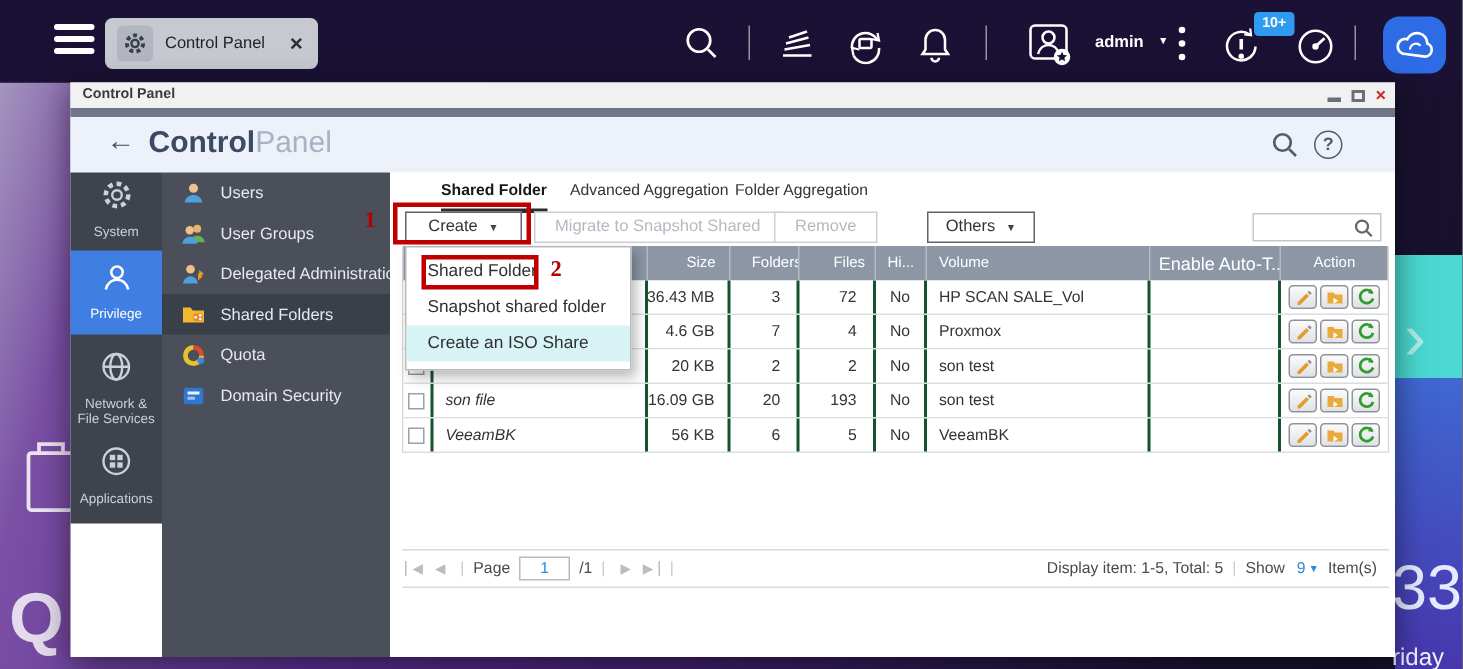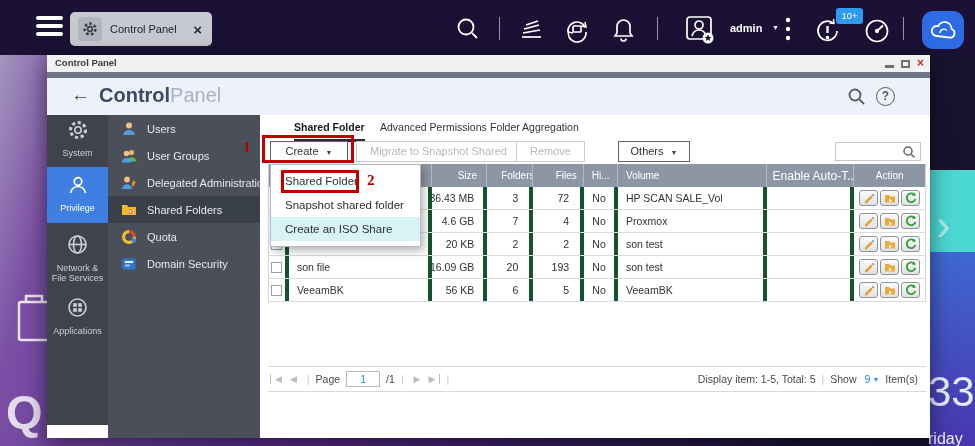--- a/index.html
+++ b/index.html
@@ -24,42 +24,42 @@
   #hamburger { left:36px; top:16px; width:27px; height:22px; cursor:pointer; }
   #hamburger div { height:4px; background:#fff; border-radius:2px; margin-bottom:4px; }
   #tb-tab { left:70px; top:12px; width:142px; height:34px; background:#c7c9d0; border-radius:5px; display:flex; align-items:center; padding:0 8px; }
   #tb-tab .gearbox { width:24px; height:24px; background:#b2b6c0; border-radius:4px; display:flex; align-items:center; justify-content:center; }
   #tb-tab .lbl { font-size:11px; color:#20242c; margin-left:8px; flex:1; }
   #tb-tab .x { font-size:15px; font-weight:bold; color:#2a2e36; padding:0 2px; cursor:pointer; }
   .tb-div { top:17px; width:1px; height:23px; background:rgba(255,255,255,.55); }
   .tb-ic { top:16px; cursor:pointer; }
   #admin-label { left:730px; top:22px; font-size:11px; font-weight:bold; color:#fff; cursor:pointer; }
   #admin-caret { left:772px; top:24px; font-size:7px; color:#fff; }
-  #task-badge { left:836px; top:8px; min-width:27px; height:16px; background:#2e9af0; border-radius:3px; color:#fff; font-size:9.5px; font-weight:normal; text-align:center; line-height:16px; padding:0 2px; }
+  #task-badge { left:836px; top:8px; min-width:27px; height:16px; background:#2e9af0; border-radius:3px; color:#fff; font-size:9.5px; font-weight:bold; text-align:center; line-height:16px; padding:0 2px; }
   #cloud-btn { left:922px; top:11px; width:42px; height:38px; background:#2d6ce5; border-radius:11px; display:flex; align-items:center; justify-content:center; cursor:pointer; }
 
   
   #win { left:47px; top:55px; width:883px; height:383px; background:#fff; box-shadow:0 5px 20px rgba(0,0,0,.5); }
   #win-titlebar { left:0; top:0; width:883px; height:17px; background:#f1f1f1; }
   #win-title { left:8px; top:2px; font-size:9.5px; font-weight:bold; color:#3a3a3a; }
   #win-ctrls { right:6px; top:1px; display:flex; gap:7px; align-items:center; height:15px; }
   #win-min { width:9px; height:3px; background:#6a6f7a; margin-top:6px; cursor:pointer; }
   #win-max { width:9px; height:8px; border:2px solid #6a6f7a; cursor:pointer; }
   #win-close { font-size:12px; font-weight:bold; color:#d02b2b; cursor:pointer; line-height:15px; }
   #win-slate { left:0; top:17px; width:883px; height:6px; background:#6f7687; }
   #win-header { left:0; top:23px; width:883px; height:37px; background:#edf1f9; }
   #back-arrow { left:24px; top:6px; font-size:19px; color:#41485a; cursor:pointer; }
   #app-title { left:52px; top:6px; font-size:20px; }
   #app-title .b { font-weight:bold; color:#3d4a66; }
   #app-title .l { color:#a9b1c2; }
   #hdr-search { left:800px; top:9px; cursor:pointer; }
   #hdr-help { left:829px; top:9px; width:19px; height:19px; border:1.5px solid #555b66; border-radius:50%; color:#555b66; font-size:12px; font-weight:bold; text-align:center; line-height:17px; cursor:pointer; }
 
   
-  #cat-col { left:0; top:60px; width:61px; height:310px; background:#3e434d; }
+  #cat-col { left:0; top:60px; width:61px; height:234px; background:#3e434d; }
   .cat { position:absolute; left:0; width:61px; text-align:center; color:#ccd0d8; cursor:pointer; }
   .cat .cl { font-size:9px; margin-top:3px; line-height:10px; padding:0 2px; }
   .cat.active { background:#3e7fe1; color:#fff; }
   #menu-col { left:61px; top:60px; width:152px; height:323px; background:#4a4f59; }
   .mi { position:absolute; left:0; width:152px; height:27px; display:flex; align-items:center; cursor:pointer; }
   .mi .ico { width:16px; height:16px; margin-left:13px; position:relative; }
   .mi .ml { font-size:11px; color:#e7e9ee; margin-left:10px; white-space:nowrap; }
   .mi.sel { background:#394049; }
 
   
@@ -71,22 +71,22 @@
   .btn .caret { font-size:7px; margin-left:7px; color:#444; }
   #tb-search { left:575px; top:27px; width:86px; height:19px; border:1px solid #c3c7cd; background:#fff; display:flex; align-items:center; }
   #tb-search input { border:0; outline:0; flex:1; min-width:0; font-size:10px; padding:0 4px; }
 
   
   #tbl { left:8px; top:49px; width:658px; border-left:1px solid #d7d7d7; border-right:1px solid #d7d7d7; }
   .trow { display:flex; }
   .hrow { background:#8d96a5; height:23px; }
   .hcell { color:#fff; font-size:10px; display:flex; align-items:center; border-right:1px solid rgba(255,255,255,.35); overflow:hidden; white-space:nowrap; }
   .drow { background:#fff; height:23px; border-bottom:1px solid #dcdcdc; }
-  .dcell { font-size:10.5px; color:#333; display:flex; align-items:center; border-right:4px solid #14532d; overflow:hidden; white-space:nowrap; }
-  .c0{width:20px;justify-content:center;} .c1{width:144px;padding-left:8px;}
+  .dcell { font-size:10.5px; color:#333; display:flex; align-items:center; border-right:2px solid #14532d; overflow:hidden; white-space:nowrap; }
+  .c0{width:20px;justify-content:center;} .c1{width:144px;padding-left:8px;font-style:italic;}
   .c2{width:55px;justify-content:flex-end;padding-right:9px;} .c3{width:46px;justify-content:flex-end;padding-right:11px;}
   .c4{width:51px;justify-content:flex-end;padding-right:11px;} .c5{width:34px;justify-content:center;}
   .c6{width:149px;padding-left:8px;} .c7{width:88px;padding-left:6px;font-size:12px;} .c8{width:71px;justify-content:center;border-right:0;text-align:center;}
   .hcell.c2,.hcell.c3,.hcell.c4 { justify-content:center; padding-right:0;padding-left:16px; }
   .cb { width:11px; height:11px; border:1px solid #9aa0a8; background:#fff; cursor:pointer; }
   .chip { width:19px; height:16px; border:1px solid #8d939c; border-radius:3px; background:linear-gradient(#fbfbfb,#dfe1e4); display:inline-flex; align-items:center; justify-content:center; margin:0 1px; cursor:pointer; }
 
   
   #pager { left:8px; top:251px; width:658px; height:26px; border-top:1px solid #d9d9d9; border-bottom:1px solid #d9d9d9; display:flex; align-items:center; justify-content:space-between; font-size:10.5px; color:#4a4a4a; }
   .pg-ar { color:#b9bdc3; font-size:9px; padding:0 4px; cursor:pointer; }
@@ -308,21 +308,21 @@
             <rect x="1.5" y="2.5" width="13" height="11" rx="1.5" fill="#2f77d0"></rect>
             <rect x="4" y="5" width="8" height="2" fill="#fff" opacity=".9"></rect>
             <rect x="4" y="8.5" width="5" height="2" fill="#9cc4ee"></rect>
           </svg></span>
       <span class="ml">Domain Security</span>
     </div>
   </div>
 
   <div id="content" class="abs">
     <span class="tab active" style="left:34px">Shared Folder</span>
-    <span class="tab" style="left:120px">Advanced Permissions</span>
+    <span class="tab" style="left:120px">Advanced Aggregation</span>
     <span class="tab" style="left:230px">Folder Aggregation</span>
 
     <div class="btn" style="left:10px;width:78px">
       <span>Create</span><span class="caret">▼</span>
     </div>
     <div class="btn disabled" style="left:96px;width:165px">Migrate to Snapshot Shared Folder</div>
     <div class="btn disabled" style="left:256px;width:69px">Remove</div>
     <div class="btn" style="left:358px;width:72px">
       <span>Others</span><span class="caret">▼</span>
     </div>

